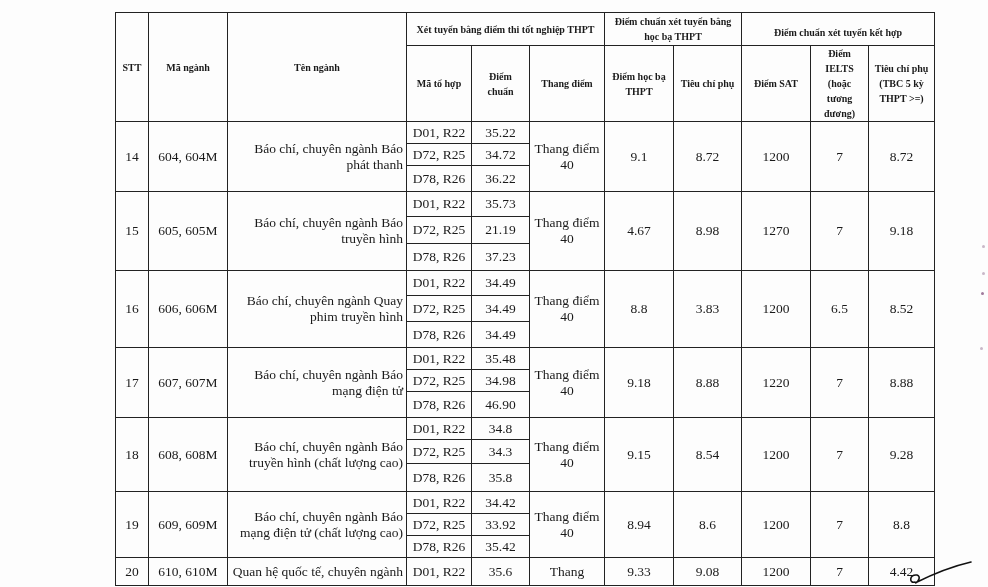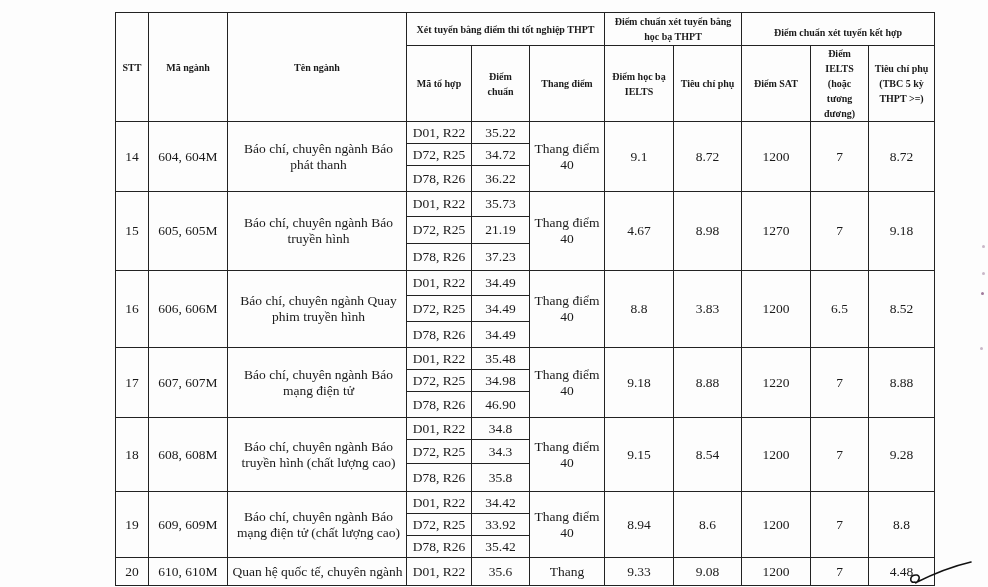--- a/index.html
+++ b/index.html
@@ -37,21 +37,21 @@
     font-size: 13.5px;
     line-height: 16px;
     overflow: hidden;
   }
   table.scores th {
     font-weight: bold;
     font-size: 10px;
     line-height: 15px;
   }
   table.scores td.name {
-    text-align: center;
+    text-align: right;
     padding-left: 6px;
     font-size: 13.5px;
   }
   td.sub {
     height: 21px;
     padding: 0;
   }
   .sig {
     position: absolute;
     left: 905px;
@@ -91,21 +91,21 @@
         <th rowspan="2">Mã ngành</th>
         <th rowspan="2">Tên ngành</th>
         <th colspan="3">Xét tuyển bằng điểm thi tốt nghiệp THPT</th>
         <th colspan="2">Điểm chuẩn xét tuyển bằng học bạ THPT</th>
         <th colspan="3" style="vertical-align:top;padding-top:12px;">Điểm chuẩn xét tuyển kết hợp</th>
       </tr>
       <tr style="height:72px">
         <th>Mã tổ hợp</th>
         <th>Điểm chuẩn</th>
         <th>Thang điểm</th>
-        <th>Điểm học bạ IELTS</th>
+        <th>Điểm học bạ THPT</th>
         <th>Tiêu chí phụ</th>
         <th>Điểm SAT</th>
         <th>Điểm IELTS (hoặc tương đương)</th>
         <th>Tiêu chí phụ (TBC 5 kỳ THPT &gt;=)</th>
       </tr>
     </thead>
     <tbody>
 
       <tr>
         <td rowspan="3">14</td>
@@ -243,21 +243,21 @@
         <td>20</td>
         <td>610, 610M</td>
         <td class="name" style="white-space:nowrap;padding-left:4px;">Quan hệ quốc tế, chuyên ngành</td>
         <td>D01, R22</td>
         <td>35.6</td>
         <td>Thang</td>
         <td>9.33</td>
         <td>9.08</td>
         <td>1200</td>
         <td>7</td>
-        <td>4.48</td>
+        <td>4.42</td>
       </tr>
     </tbody>
   </table>
 
   <svg class="sig" viewBox="0 0 70 27">
     <path d="M10 22 C 4 24, 4 14, 12 15 C 16 16, 14 22, 10 23 C 20 18, 40 8, 66 2" fill="none" stroke="#111" stroke-width="1.6" stroke-linecap="round"></path>
   </svg>
 
   <span class="scan-mark" style="left:982px;top:245px;"></span>
   <span class="scan-mark" style="left:982px;top:272px;"></span>

